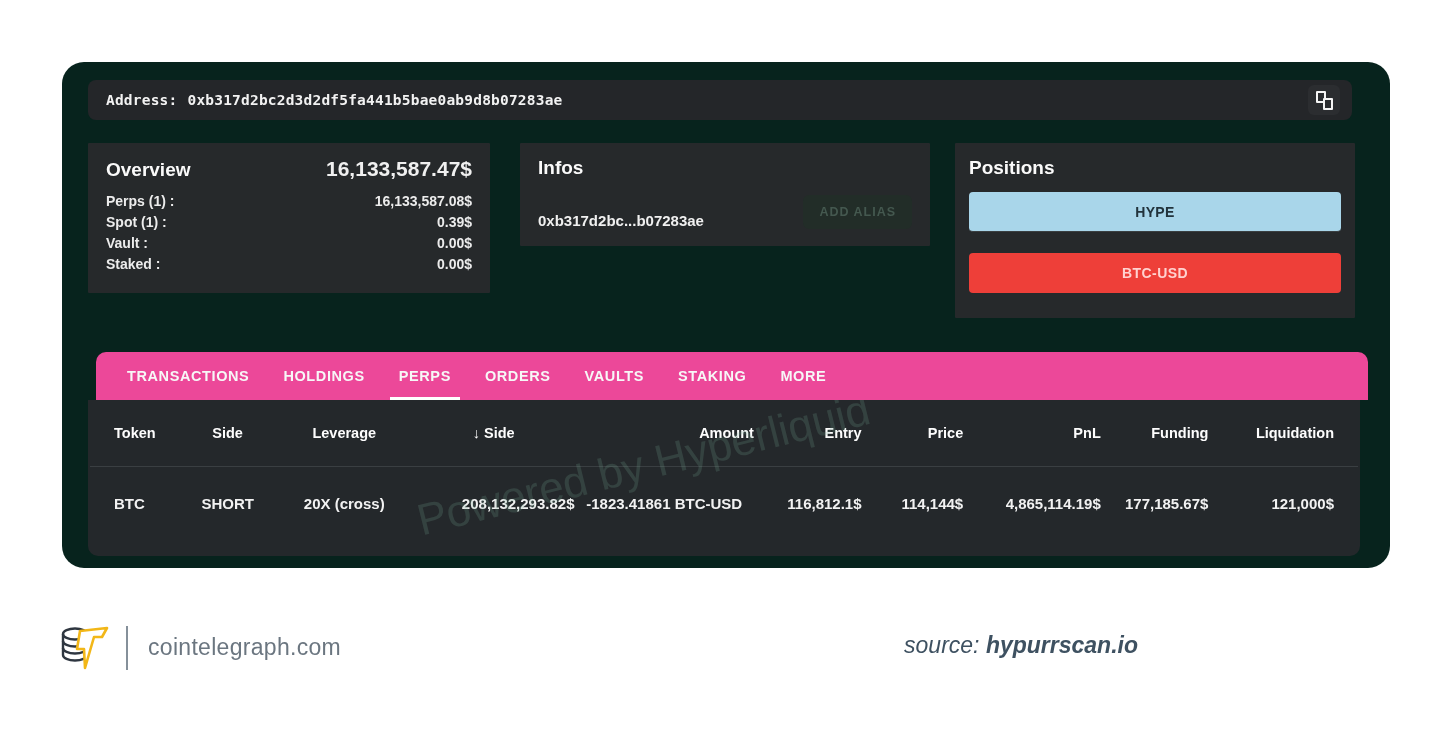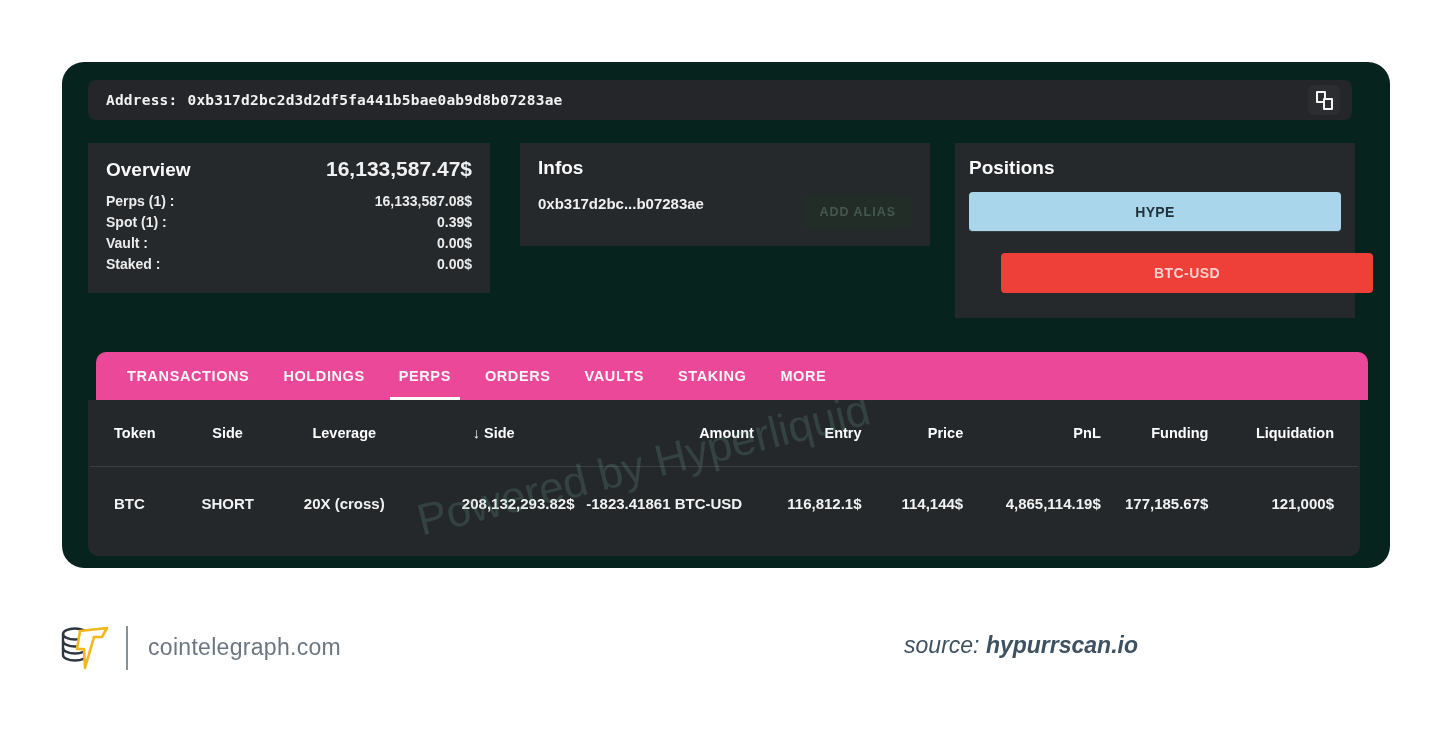--- a/index.html
+++ b/index.html
@@ -21,28 +21,28 @@
   
   .panel { position:absolute; background:#26292b; border-radius:1px; color:#f0f0f0; }
   .panel-title { font-size:19px; font-weight:700; color:#fafafa; }
 
   .panel-overview { left:26px; top:81px; width:402px; height:150px; padding:14px 18px 12px 18px; }
   .ov-head { display:flex; justify-content:space-between; align-items:baseline; margin-bottom:10px; }
   .ov-total { font-size:21px; font-weight:700; }
   .ov-row { display:flex; justify-content:space-between; font-size:14px; font-weight:600; line-height:21px; color:#ececec;gap:14px; }
 
   .panel-infos { left:458px; top:81px; width:410px; height:103px; padding:14px 18px; }
-  .infos-row { display:flex; align-items:flex-start; margin-top:16px; }
+  .infos-row { display:flex; align-items:flex-end; margin-top:16px; }
   .short-addr { font-size:15px; font-weight:700; color:#f0f0f0; }
   .alias-btn { margin-left:auto; background:#222d28; color:#44584f; font-size:12.5px; font-weight:700; letter-spacing:1px; padding:10px 16px; border:none; border-radius:6px; cursor:pointer; }
 
   .panel-positions { left:893px; top:81px; width:400px; height:175px; padding:14px 14px; }
   .pos-btn { width:372px; height:40px; border:none; border-radius:4px; font-size:14px; font-weight:700; letter-spacing:0.4px; display:block; cursor:pointer; }
   .pos-hype { margin-top:13px; background:#a9d6ea; color:#22333c; border-bottom:1px solid #3a3f41; }
-  .pos-btc { margin-top:21px; background:#ee3f39; color:#ffd2d0;margin-left:32px; }
+  .pos-btc { margin-top:21px; background:#ee3f39; color:#ffd2d0; }
 
   
   .tabbar { position:absolute; left:34px; top:290px; width:1272px; height:48px; background:#ec4899; border-radius:10px 10px 0 0; display:flex; align-items:center; padding-left:14px; }
   .tab { position:relative; height:48px; display:flex; align-items:center; padding:0 17px; color:#f7f7f7; font-size:14.5px; font-weight:700; letter-spacing:0.6px; cursor:pointer; }
   .tab.active::after { content:""; position:absolute; left:8px; right:8px; bottom:0; height:3px; background:#ffffff; }
 
   
   .tablewrap { position:absolute; left:26px; top:338px; width:1272px; height:156px; background:#24282b; border-radius:0 0 10px 10px; overflow:hidden; }
   .watermark { position:absolute; left:330px; top:96px; transform:rotate(-14deg); transform-origin:left center; font-size:44px; font-weight:300; color:rgba(122,170,152,0.20); white-space:nowrap; pointer-events:none; }
   .tgrid { display:grid; grid-template-columns:0.55fr 0.8fr 1.15fr 1.35fr 1.5fr 0.9fr 0.85fr 1.15fr 0.9fr 1.05fr; padding:0 26px; align-items:center; }

